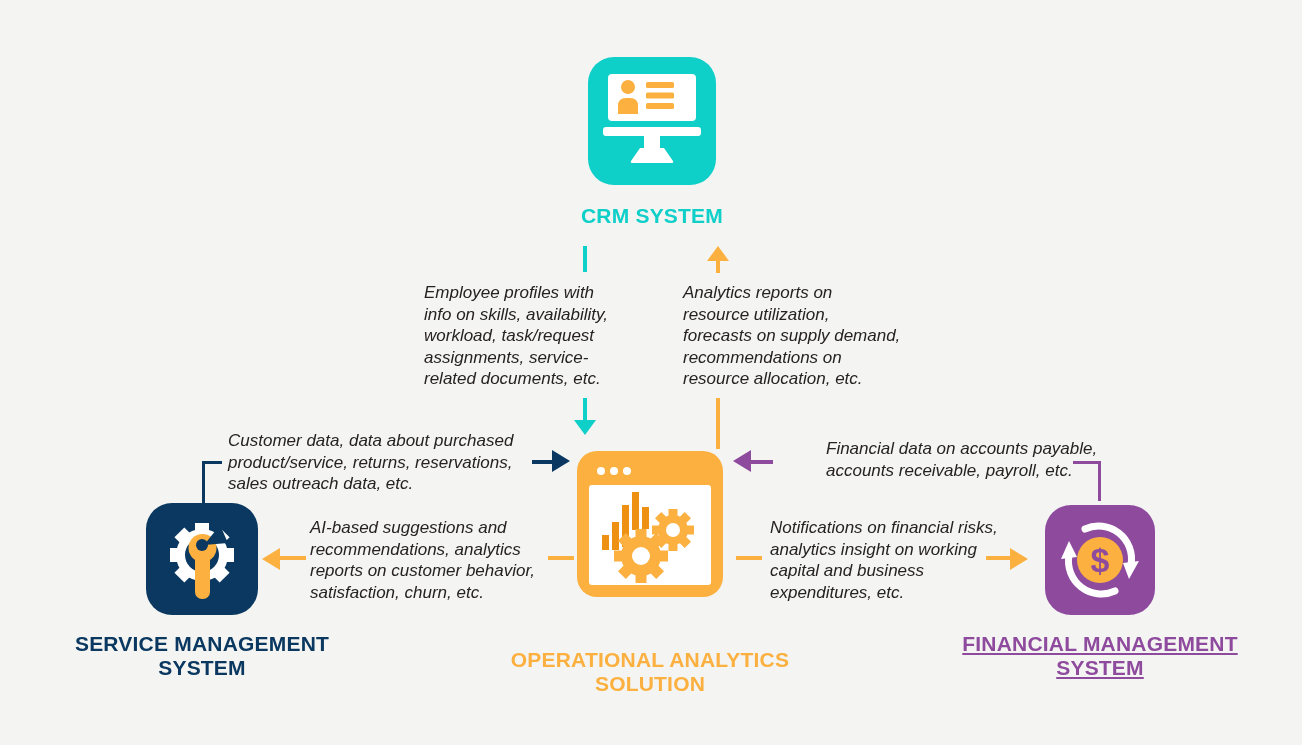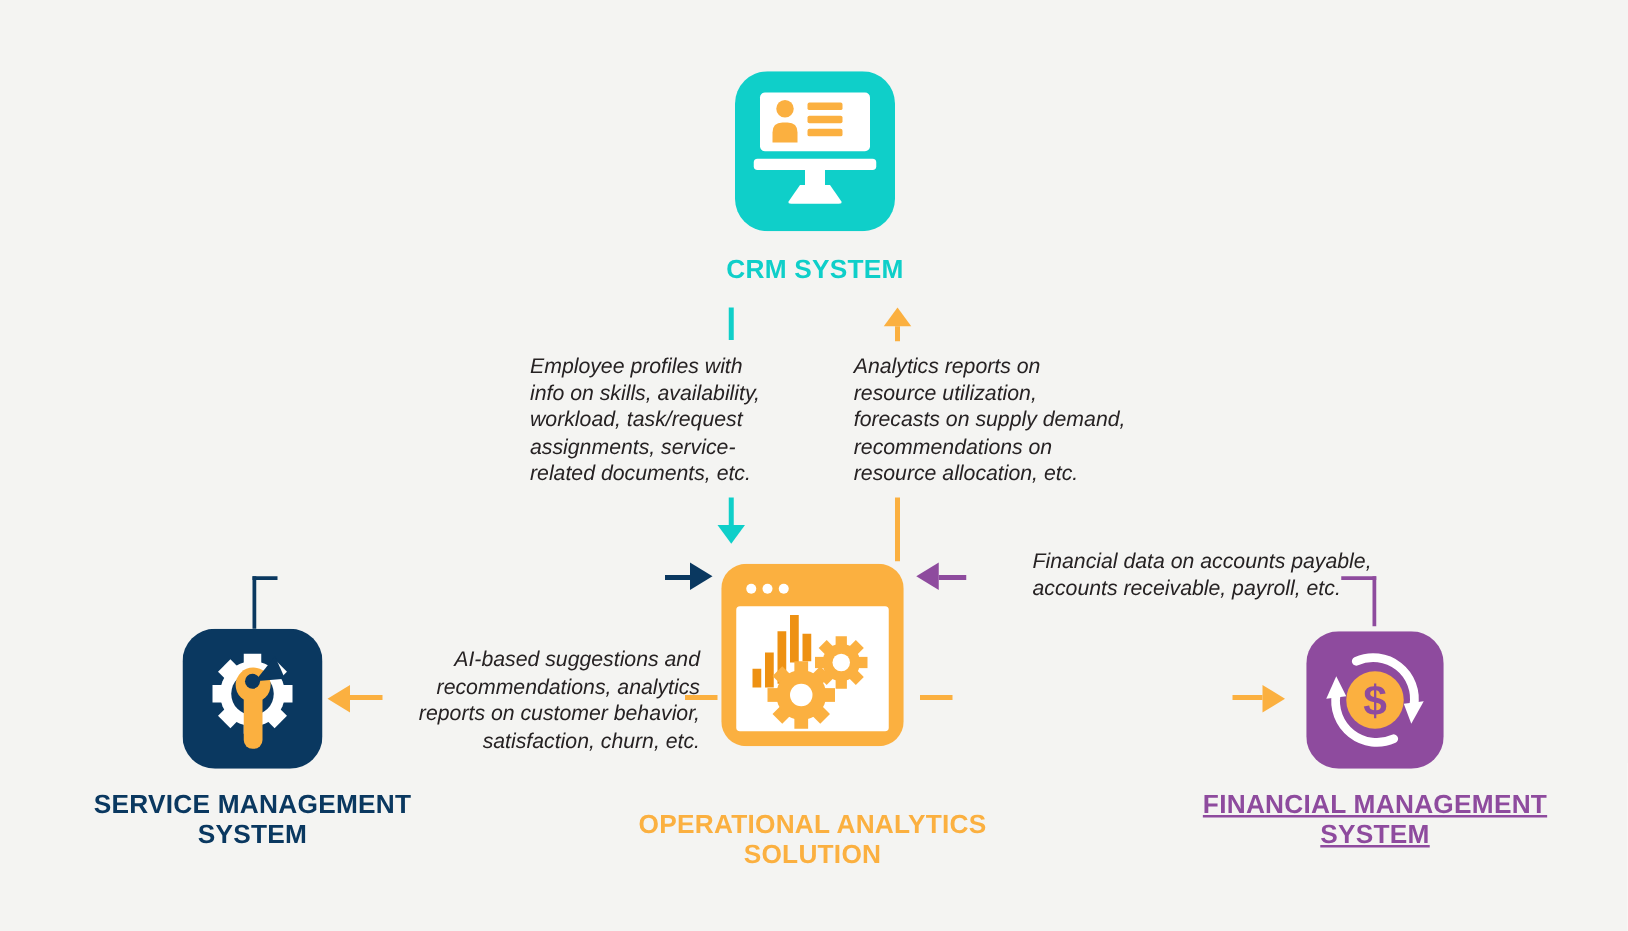--- a/index.html
+++ b/index.html
@@ -125,20 +125,23 @@
           <rect x="-5.5" y="-27" width="11" height="13" transform="rotate(315)"></rect>
           <circle r="20"></circle>
         </g>
         <circle r="9" fill="#ffffff"></circle>
       </g>
     </svg>
   </div>
   <div class="node-label c-orange" style="left:470px;top:620px;width:360px;">OPERATIONAL ANALYTICS
 SOLUTION</div>
 
+  <div class="flow-text" style="left:228px;top:430px;width:330px;">Customer data, data about purchased
+product/service, returns, reservations,
+sales outreach data, etc.</div>
   <div class="hline bg-navy" style="left:202px;top:461px;width:20px;height:3px;"></div>
   <div class="vline bg-navy" style="left:202px;top:461px;width:3px;height:42px;"></div>
   <div class="hline bg-navy" style="left:532px;top:460px;width:20px;height:4px;"></div>
   <div class="tri" style="left:552px;top:450px;border-top:11px solid transparent;border-bottom:11px solid transparent;border-left:18px solid var(--navy,#0a3860);"></div>
 
   <div class="abs" style="left:146px;top:503px;width:112px;height:112px;">
     <svg width="112" height="112" viewBox="0 0 112 112">
       <rect width="112" height="112" rx="26" class="fill-navy"></rect>
       <g transform="translate(56,52)">
         <g fill="#ffffff">
@@ -160,21 +163,21 @@
         <polygon points="58,42 74,22 82,40"></polygon>
         <circle cx="56" cy="42" r="6"></circle>
       </g>
     </svg>
   </div>
   <div class="node-label c-navy" style="left:52px;top:632px;width:300px;">SERVICE MANAGEMENT
 SYSTEM</div>
 
   <div class="tri" style="left:262px;top:548px;border-top:11px solid transparent;border-bottom:11px solid transparent;border-right:18px solid var(--orange,#fbb040);"></div>
   <div class="hline bg-orange" style="left:280px;top:556px;width:26px;height:4px;"></div>
-  <div class="flow-text" style="left:310px;top:517px;width:250px;text-align:right;">AI-based suggestions and
+  <div class="flow-text" style="left:310px;top:517px;width:250px;">AI-based suggestions and
 recommendations, analytics
 reports on customer behavior,
 satisfaction, churn, etc.</div>
   <div class="hline bg-orange" style="left:548px;top:556px;width:26px;height:4px;"></div>
 
   <div class="flow-text" style="left:826px;top:438px;width:300px;">Financial data on accounts payable,
 accounts receivable, payroll, etc.</div>
   <div class="tri" style="left:733px;top:450px;border-top:11px solid transparent;border-bottom:11px solid transparent;border-right:18px solid var(--purple,#8e4b9e);"></div>
   <div class="hline bg-purple" style="left:751px;top:460px;width:22px;height:4px;"></div>
   <div class="hline bg-purple" style="left:1073px;top:461px;width:28px;height:3px;"></div>
@@ -192,16 +195,20 @@
         <polygon points="16,54 32,52 24,36"></polygon>
       </g>
       <circle cx="55" cy="55" r="23" class="fill-orange"></circle>
       <text x="55" y="67" text-anchor="middle" font-size="34" font-weight="bold" class="fill-purple">$</text>
     </svg>
   </div>
   <div class="node-label c-purple" style="left:950px;top:632px;width:300px;text-decoration:underline;">FINANCIAL MANAGEMENT
 SYSTEM</div>
 
   <div class="hline bg-orange" style="left:736px;top:556px;width:26px;height:4px;"></div>
+  <div class="flow-text" style="left:770px;top:517px;width:250px;">Notifications on financial risks,
+analytics insight on working
+capital and business
+expenditures, etc.</div>
   <div class="hline bg-orange" style="left:986px;top:556px;width:24px;height:4px;"></div>
   <div class="tri" style="left:1010px;top:548px;border-top:11px solid transparent;border-bottom:11px solid transparent;border-left:18px solid var(--orange,#fbb040);"></div>
 
 </div>
 
 </body></html>

